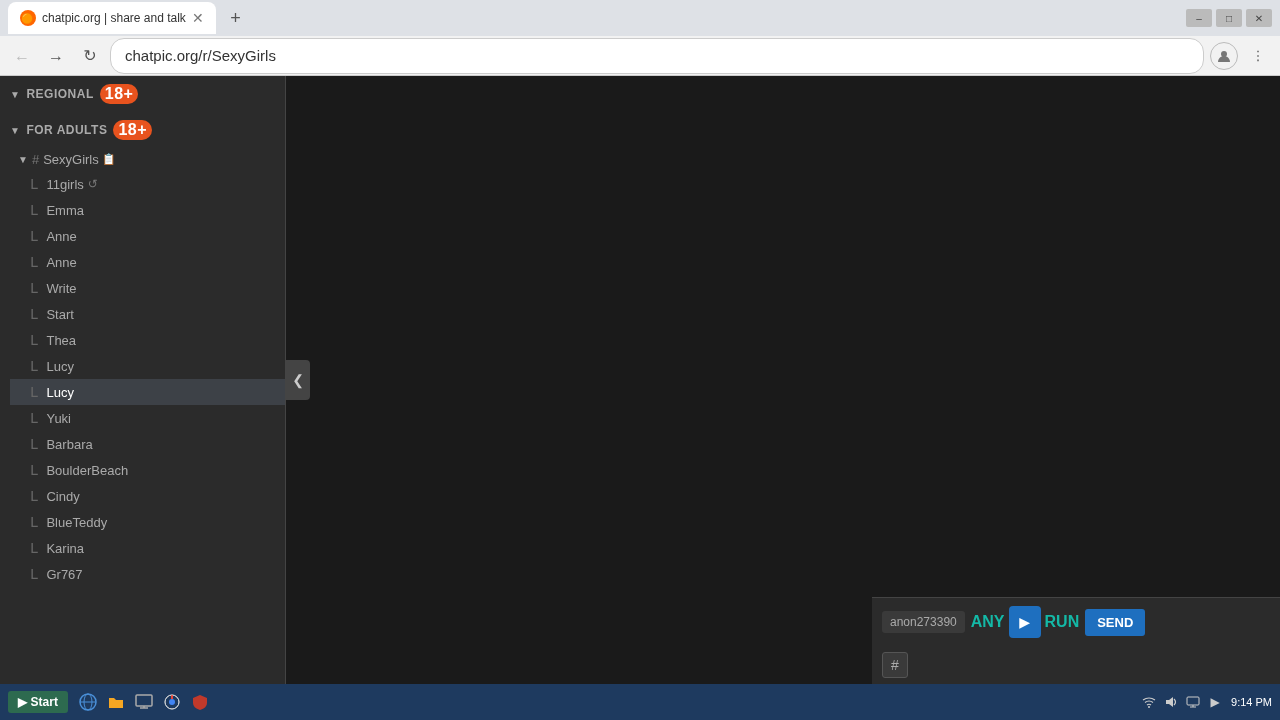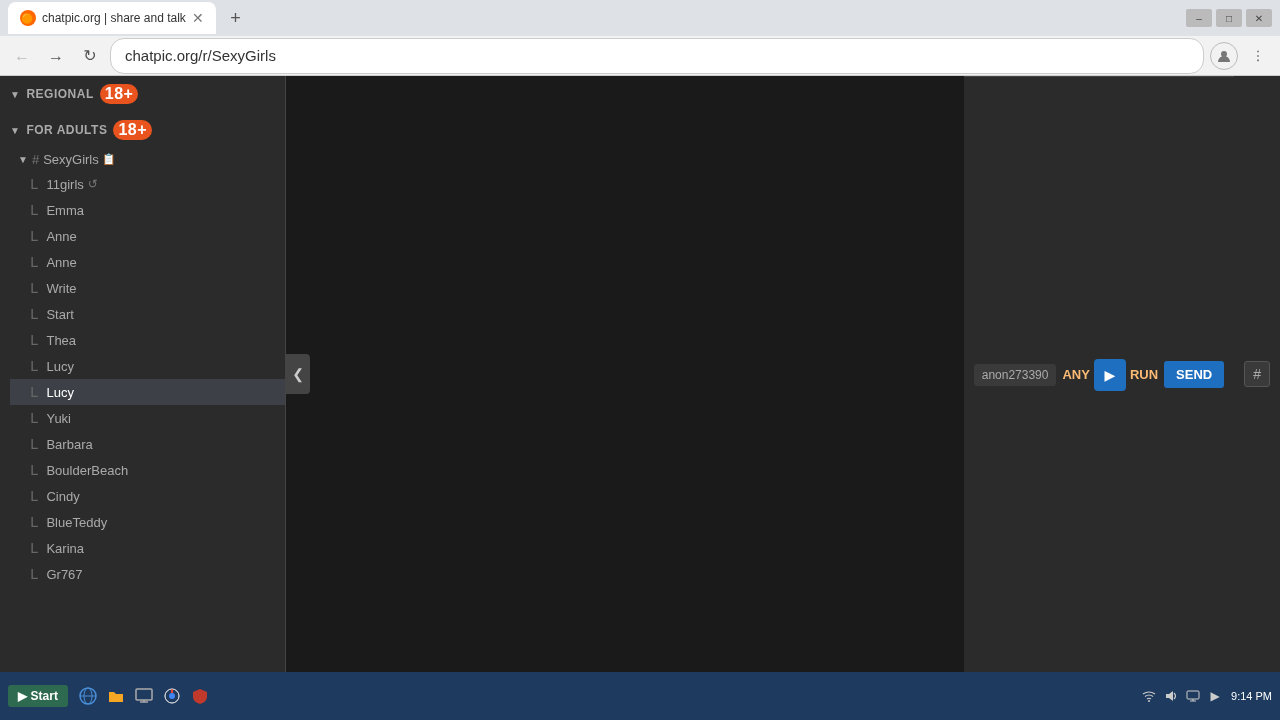--- a/index.html
+++ b/index.html
@@ -42,33 +42,33 @@
 
     .sub-item { display: flex; align-items: center; padding: 5px 8px 5px 20px; cursor: pointer; font-size: 13px; color: #aaa; }
     .sub-item.active { background: #3d4147; color: #fff; }
     .sub-item .corner { margin-right: 8px; color: #666; font-size: 14px; font-family: monospace; }
 
     
     .center-panel { flex: 1; background: #1a1a1a; position: relative; display: flex; flex-direction: column; }
     .toggle-btn { position: absolute; top: 50%; left: 0; transform: translateY(-50%); width: 24px; height: 40px; background: #444; border-radius: 0 4px 4px 0; display: flex; align-items: center; justify-content: center; cursor: pointer; color: #ccc; font-size: 14px; z-index: 10; }
 
     
-    .right-panel { width: 408px; background: #1e1e1e; display: flex; flex-direction: row; flex-shrink: 0; }
+    .right-panel { width: 408px; background: #1e1e1e; display: flex; flex-direction: column; flex-shrink: 0; }
     .right-content { flex: 1; background: #1a1a1a; }
     .chat-input-area { padding: 8px 10px; background: #2b2b2b; display: flex; align-items: center; gap: 6px; border-top: 1px solid #444; }
     .user-tag { background: #3a3a3a; color: #aaa; padding: 4px 8px; border-radius: 3px; font-size: 12px; white-space: nowrap; }
     .chat-input { flex: 1; background: #1a1a1a; border: 1px solid #444; border-radius: 3px; padding: 5px 8px; color: #ccc; font-size: 13px; }
     .anyrun-logo { display: flex; align-items: center; gap: 4px; }
-    .anyrun-text { color: #fdba74; font-size: 13px; font-weight: bold; }
+    .anyrun-text { color: #14b8a6; font-size: 16px; font-weight: bold; }
     .anyrun-play { width: 32px; height: 32px; background: #1e6fbf; border-radius: 4px; display: flex; align-items: center; justify-content: center; }
     .send-btn { background: #1e6fbf; color: #fff; border: none; padding: 6px 12px; border-radius: 3px; cursor: pointer; font-size: 13px; font-weight: bold; }
     .hashtag-btn { background: #3a3a3a; color: #aaa; border: 1px solid #555; padding: 4px 8px; border-radius: 3px; cursor: pointer; font-size: 14px; }
 
     
-    .taskbar { height: 48px; background: #1e3a5f; display: flex; align-items: center; padding: 12px 8px; gap: 4px; justify-content: center; }
+    .taskbar { height: 36px; background: #1e3a5f; display: flex; align-items: center; padding: 12px 8px; gap: 4px; justify-content: center; }
     .start-btn { background: #2d6a4f; color: #fff; padding: 4px 10px; border-radius: 3px; font-size: 12px; font-weight: bold; cursor: pointer; display: flex; align-items: center; gap: 4px; }
     .taskbar-icons { display: flex; gap: 4px; margin-left: 4px; }
     .taskbar-icon { width: 24px; height: 24px; display: flex; align-items: center; justify-content: center; cursor: pointer; border-radius: 2px; }
     .taskbar-right { margin-left: auto; display: flex; align-items: center; gap: 8px; }
     .sys-icons { display: flex; gap: 6px; align-items: center; }
     .sys-icon { width: 16px; height: 16px; display: flex; align-items: center; justify-content: center; color: #ccc; font-size: 12px; }
     .time { color: #fff; font-size: 11px; text-align: right; }
   </style>
 </head>
 <body>

